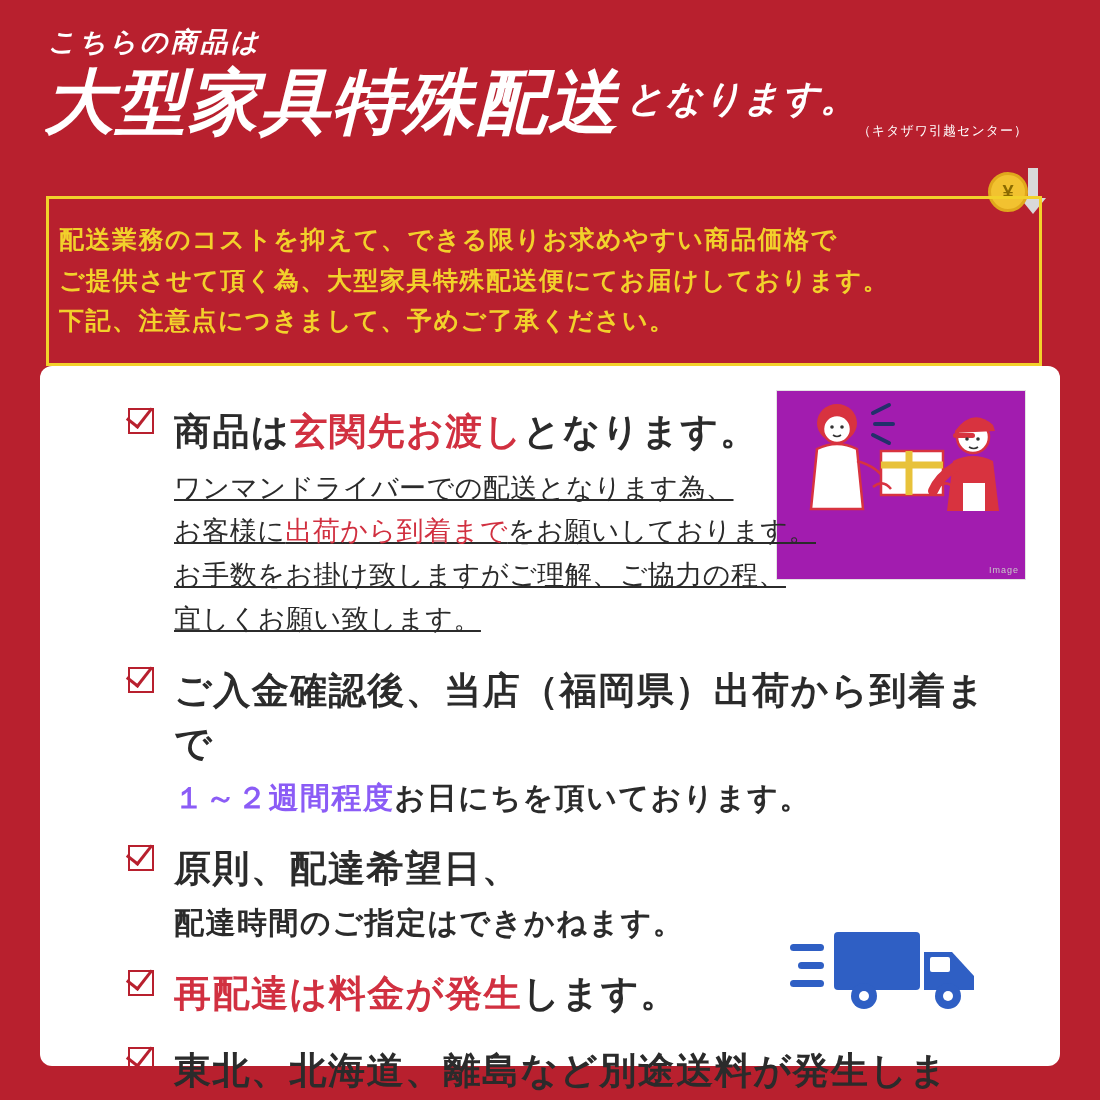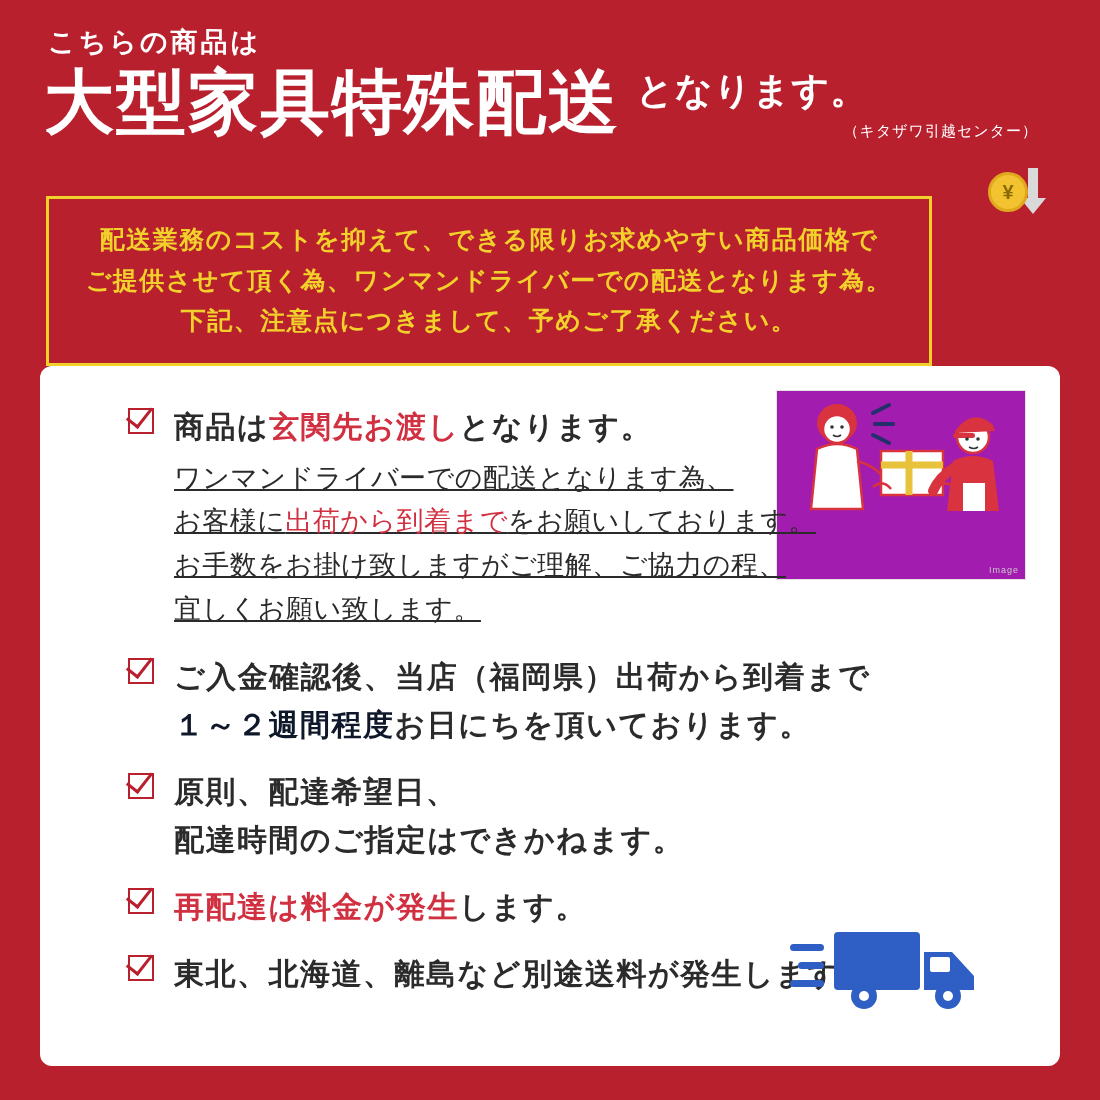--- a/index.html
+++ b/index.html
@@ -20,55 +20,56 @@
     background: #b8202e;
     box-sizing: border-box;
   }
 
   
   .header {
     position: absolute;
     left: 44px;
     top: 24px;
     right: 40px;
+    font-style: italic;
   }
   .kicker {
     color: #ffffff;
     font-size: 27px;
     letter-spacing: 3px;
     font-weight: 700;
     margin: 0 0 6px 4px;
   }
   .title-row {
     display: flex;
-    align-items: flex-start;
-    gap: 16px;
+    align-items: center;
+    gap: 6px;
   }
   .title-main {
     color: #ffffff;
     font-size: 70px;
     font-weight: 700;
     letter-spacing: 2px;
     line-height: 1.05;
     white-space: nowrap;
   }
   .title-tail {
     color: #ffffff;
     font-size: 37px;
     font-weight: 700;
     letter-spacing: 1px;
     padding-bottom: 8px;
     white-space: nowrap;
   }
   .title-sub {
     position: absolute;
-    right: 62px;
+    right: 72px;
     top: 122px;
     color: #ffffff;
-    font-size: 15px;
+    font-size: 13px;
     letter-spacing: 1px;
     white-space: nowrap;
   }
 
   
   .coin-deco {
     position: absolute;
     right: 52px;
     top: 168px;
     width: 60px;
@@ -106,25 +107,25 @@
     border-left: 13px solid transparent;
     border-right: 13px solid transparent;
     border-top: 16px solid #d9d9d9;
   }
 
   
   .callout {
     position: absolute;
     left: 46px;
     top: 196px;
-    width: 886px;
+    width: 996px;
     box-sizing: border-box;
     border: 3px solid #f2d12b;
     padding: 20px 10px 22px;
-    text-align: center;
+    text-align: left;
   }
   .callout p {
     margin: 0;
     color: #f2d12b;
     font-size: 25px;
     font-weight: 700;
     letter-spacing: 1.5px;
     line-height: 1.62;
   }
 
@@ -163,21 +164,21 @@
     left: 4px;
     top: -6px;
     width: 12px;
     height: 22px;
     border-right: 3.5px solid #b8202e;
     border-bottom: 3.5px solid #b8202e;
     transform: rotate(38deg);
   }
   .item-head {
     margin-left: 88px;
-    font-size: 30px;
+    font-size: 37px;
     font-weight: 700;
     color: #2b2b2b;
     letter-spacing: 1.5px;
     line-height: 1.42;
   }
   .item-head .hl {
     color: #d13040;
   }
   .item-sub {
     margin-left: 88px;
@@ -201,21 +202,21 @@
   }
   .row2line {
     margin-left: 88px;
     font-size: 30px;
     font-weight: 700;
     color: #2b2b2b;
     letter-spacing: 1.5px;
     line-height: 1.42;
     margin-top: 6px;
   }
-  .row2line .hl { color: #0f172a; }
+  .row2line .hl { color: #8b5cf6; }
 
   
   .illus {
     position: absolute;
     right: 34px;
     top: 24px;
     width: 250px;
     height: 190px;
     border: 1px solid #e3e3e3;
     box-sizing: border-box;
@@ -255,21 +256,21 @@
   </div>
   <div class="title-sub">（キタザワ引越センター）</div>
 
   <div class="coin-deco">
     <div class="arrow-down"></div>
     <div class="coin">¥</div>
   </div>
 
   <div class="callout">
     <p>配送業務のコストを抑えて、できる限りお求めやすい商品価格で</p>
-    <p>ご提供させて頂く為、ワンマンドライバーでの配送となります為。</p>
+    <p>ご提供させて頂く為、大型家具特殊配送便にてお届けしております。</p>
     <p>下記、注意点につきまして、予めご了承ください。</p>
   </div>
 
   <div class="card">
 
     <div class="illus">
       <svg width="248" height="188" viewBox="0 0 248 188" xmlns="http://www.w3.org/2000/svg">
 
         <ellipse cx="60" cy="32" rx="20" ry="19" fill="#d8333f"></ellipse>
         <path d="M44 30 q16 -22 34 -4 q-10 10 -34 4z" fill="#d8333f"></path>

